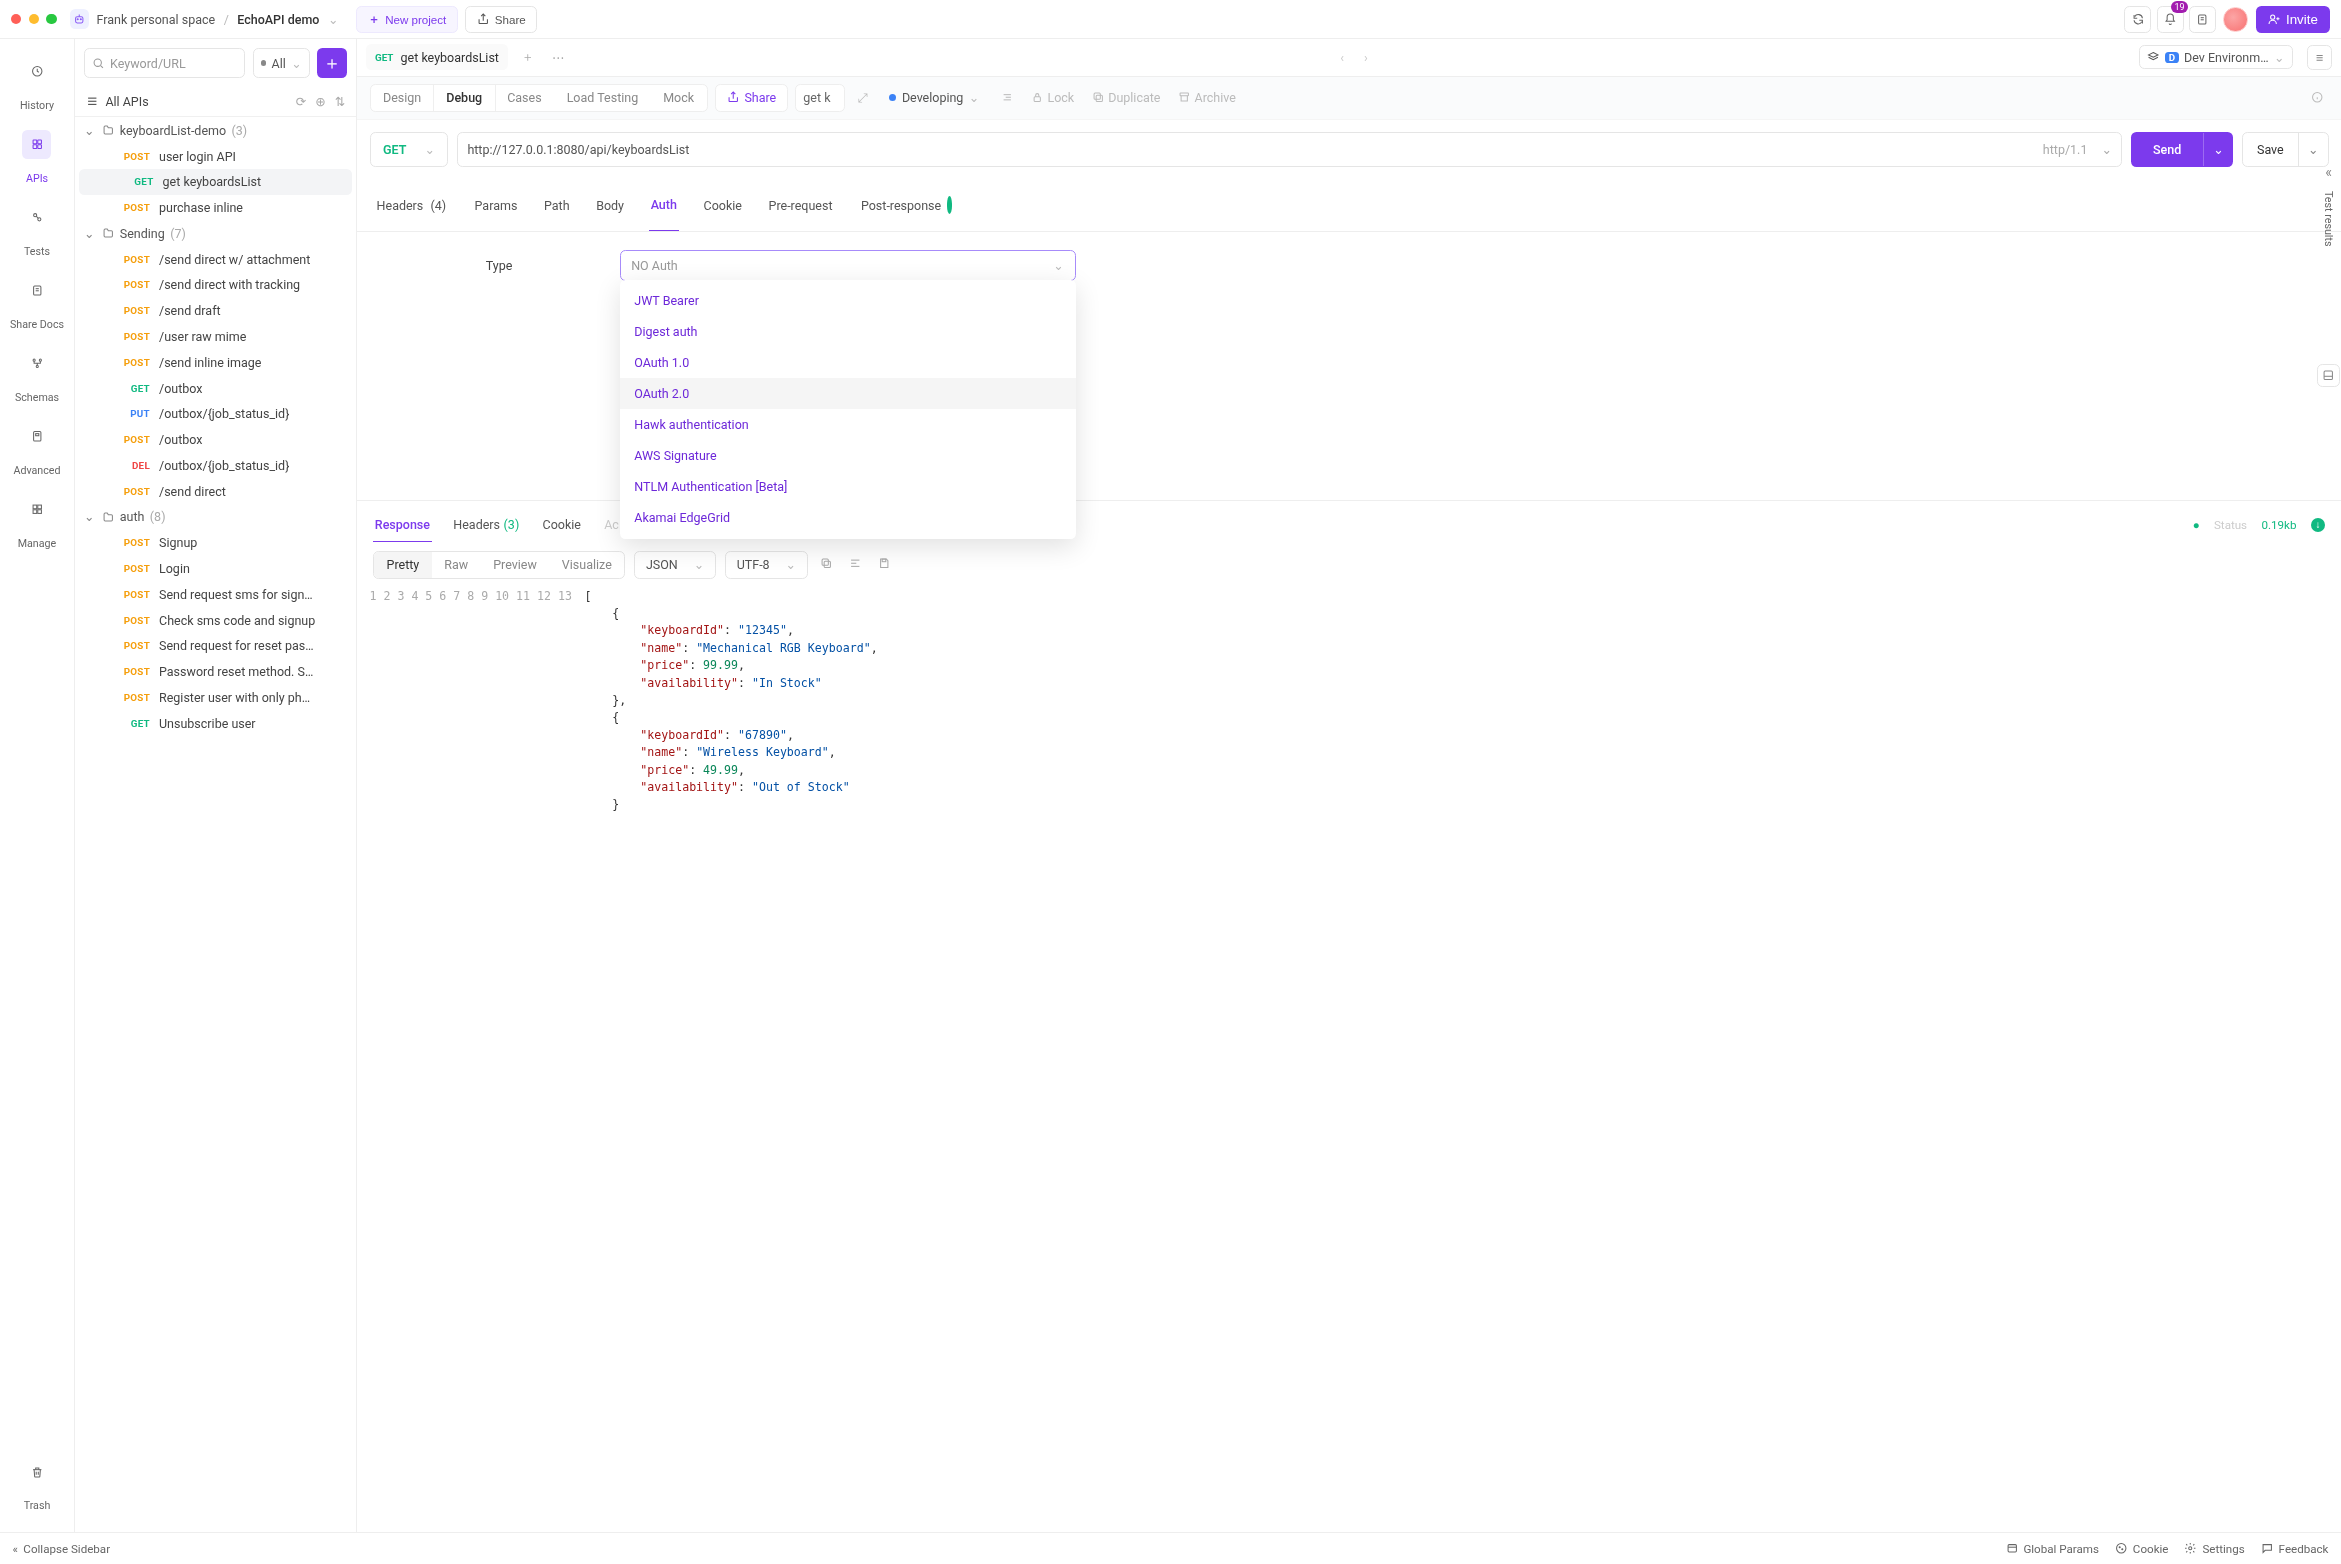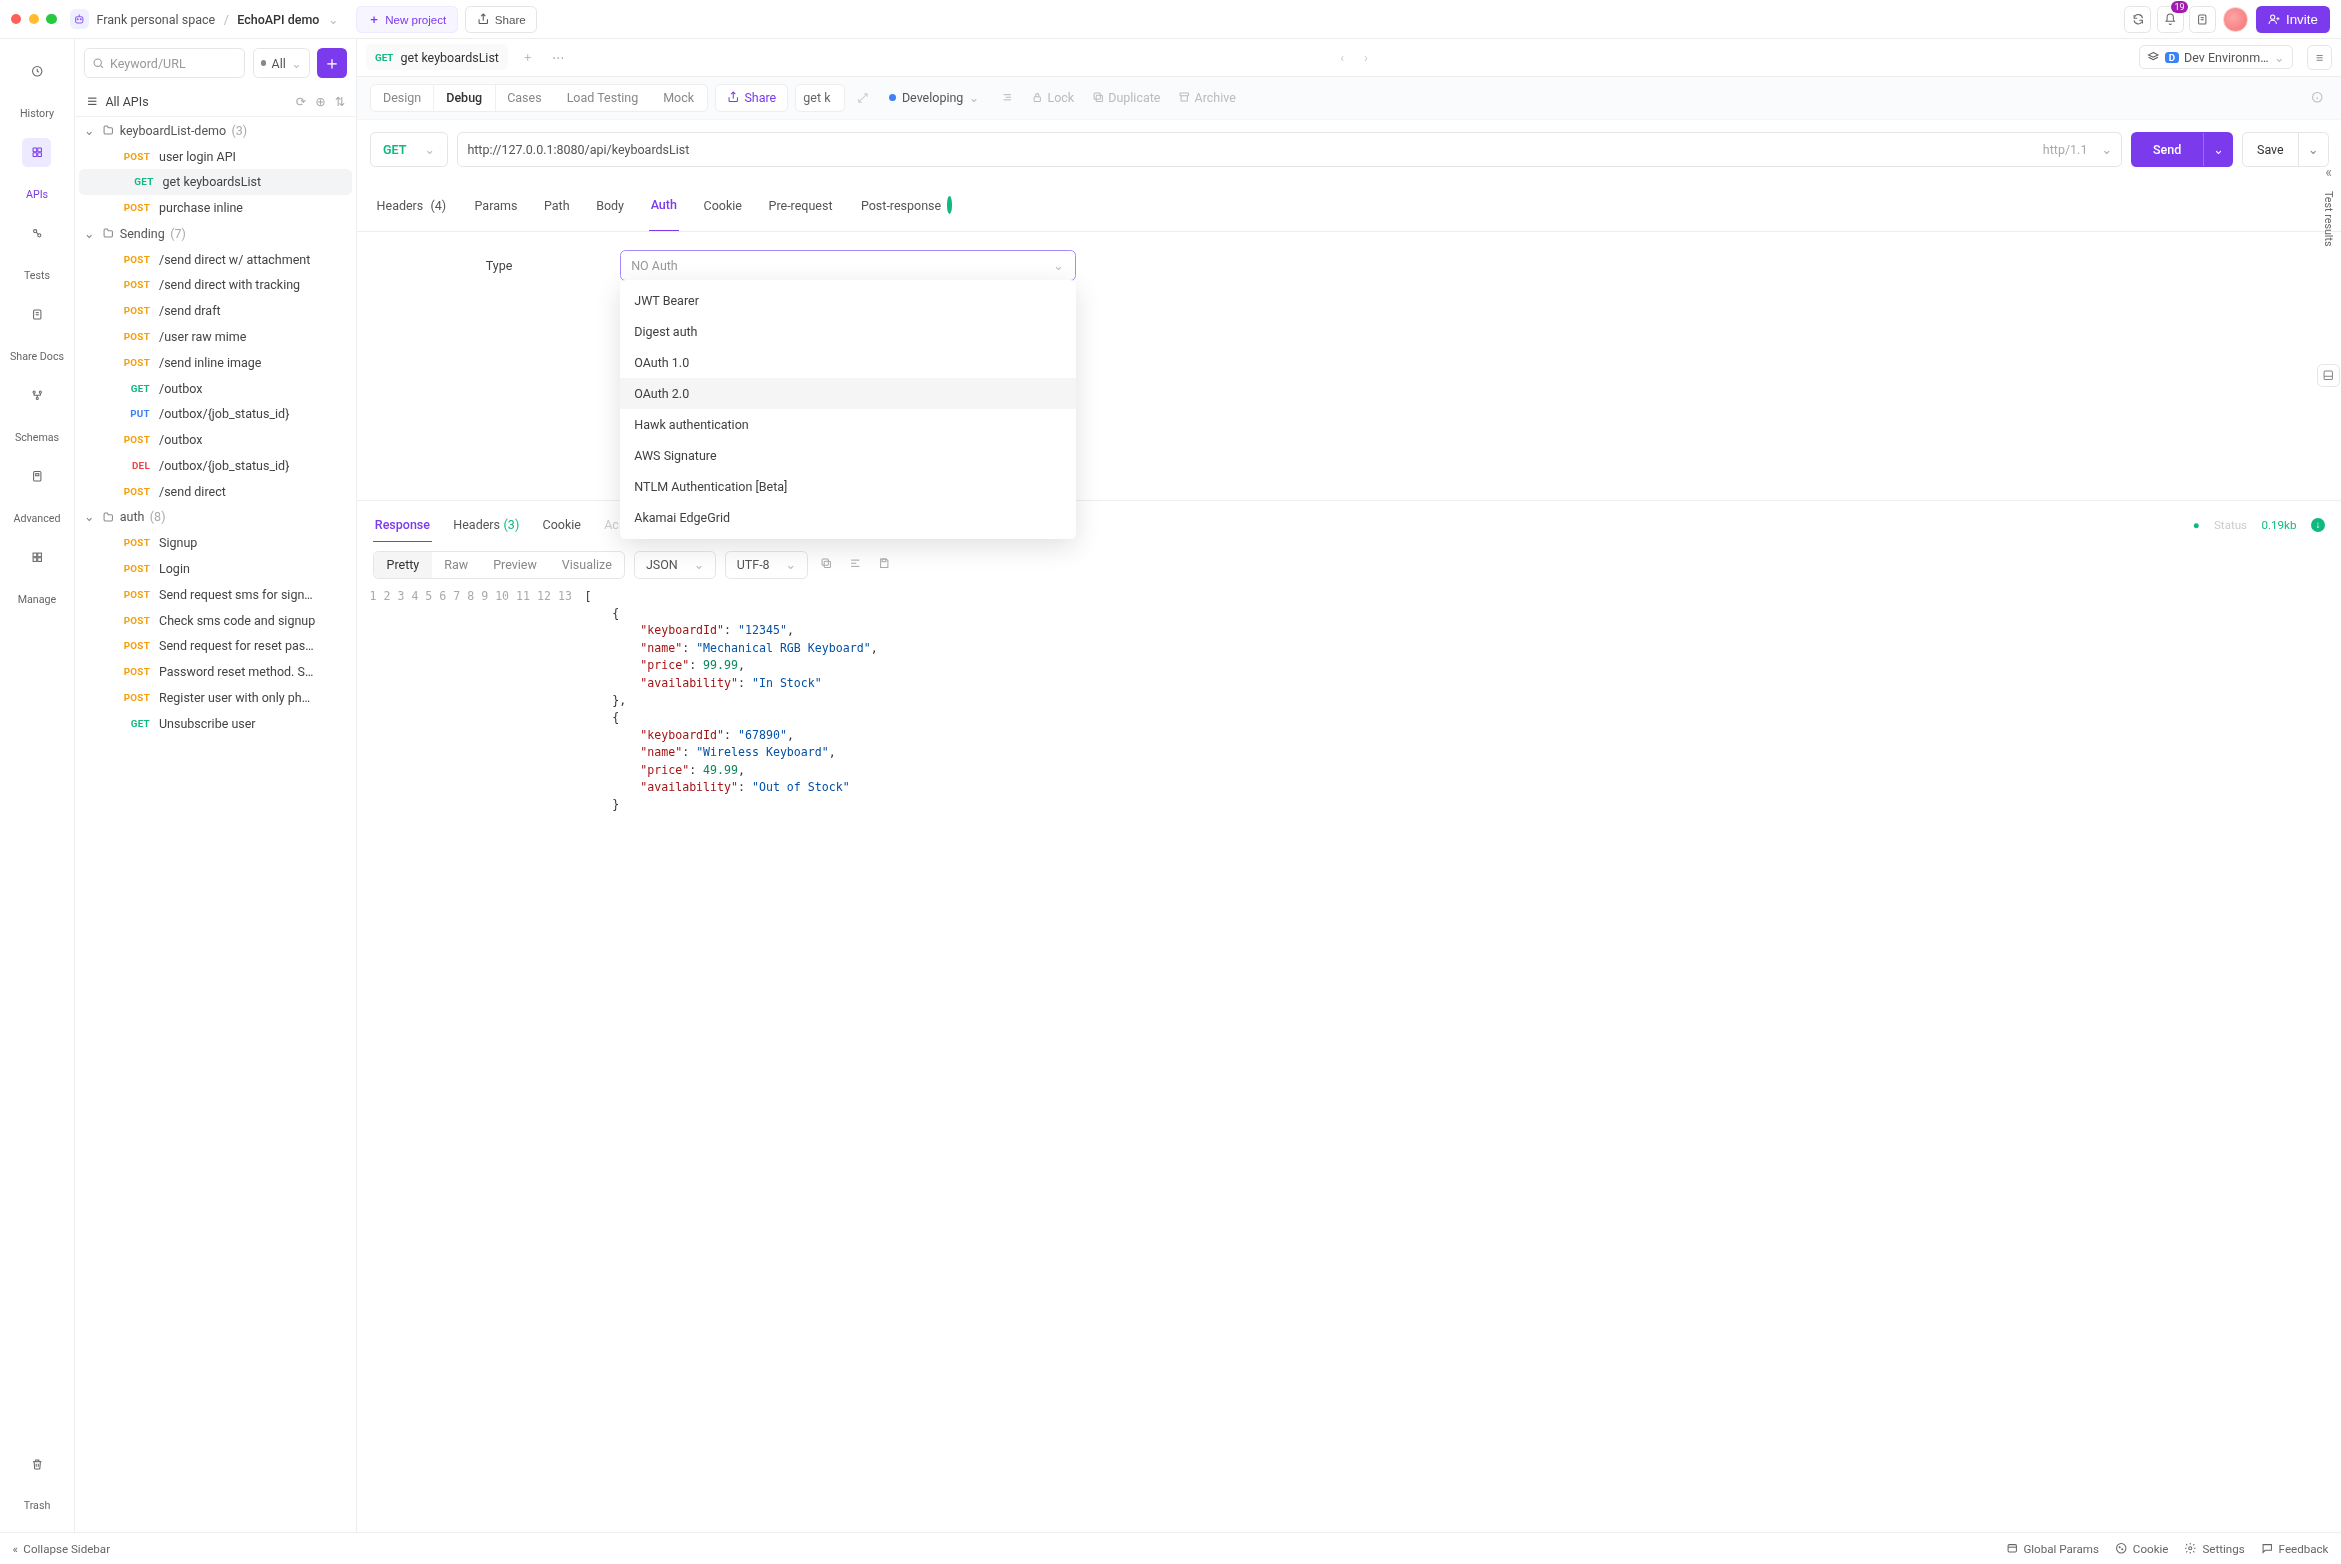--- a/index.html
+++ b/index.html
@@ -24,21 +24,21 @@
 .topbar .icbtn { width: 27px; height: 27px; border: 0.9px solid #e5e5e5; border-radius: 5.4px; display: flex; align-items: center; justify-content: center; margin-left: 5.4px; color: #666; position: relative; cursor: pointer; }
 .badge { position: absolute; top: -5.4px; right: -5.4px; background: #a21caf; color: #fff; font-size: 9px; padding: 0.9px 3.6px; border-radius: 7.2px; }
 .avatar { width: 25px; height: 25px; border-radius: 50%; background: radial-gradient(circle at 40% 40%, #fca5a5, #f87171); border: 1.8px solid #fecaca; margin: 0 7.2px; }
 .invite { background: #7c3aed; color: #fff; border: none; height: 27px; padding: 0 12.5px; border-radius: 5.4px; display: inline-flex; align-items: center; gap: 5.4px; cursor: pointer; }
 
 
 .body { flex: 1; display: flex; min-height: 0; }
 
 
 .rail { width: 75px; border-right: 0.9px solid #eee; display: flex; flex-direction: column; align-items: center; padding-top: 9px; }
-.rail .ritem { display: flex; flex-direction: column; align-items: center; gap: 21px; padding: 9px 0; color: #666; font-size: 10.7px; cursor: pointer; width: 100%; justify-content: space-between; }
+.rail .ritem { display: flex; flex-direction: column; align-items: center; gap: 13px; padding: 9px 0; color: #666; font-size: 10.7px; cursor: pointer; width: 100%; justify-content: space-between; }
 .rail .ritem.active { color: #7c3aed; }
 .rail .ritem.active .ricon { background: #ede9fe; }
 .rail .ricon { width: 29px; height: 29px; border-radius: 5.4px; display: flex; align-items: center; justify-content: center; }
 .rail .trash { margin-top: auto; margin-bottom: 10.7px; }
 
 
 .sidebar { width: 282px; border-right: 0.9px solid #eee; display: flex; flex-direction: column; }
 .side-top { display: flex; gap: 7.2px; padding: 9px 9px 9px 9px; }
 .search { flex: 1; display: flex; align-items: center; border: 0.9px solid #e5e5e5; border-radius: 5.4px; padding: 0 7.2px; height: 30px; color: #999; gap: 5.4px; background: #fff; }
 .filter { height: 30px; border: 0.9px solid #e5e5e5; border-radius: 5.4px; padding: 0 7.2px; display: flex; align-items: center; gap: 5.4px; color: #555; cursor: pointer; }
@@ -97,21 +97,21 @@
 .reqtabs span.active { color: #7c3aed; border-bottom: 1.8px solid #7c3aed; font-weight: 500; }
 .countb { color: #f59e0b; }
 .dotg { width: 5.4px; height: 5.4px; border-radius: 50%; background: #10b981; display: inline-block; }
 
 .authpane { position: relative; padding: 18px 21.5px; min-height: 268px; }
 .authrow { display: flex; align-items: center; }
 .authrow .lbl { width: 241px; text-align: center; color: #444; }
 .typesel { flex: 1; border: 0.9px solid #a78bfa; border-radius: 5.4px; padding: 7.2px 10.7px; color: #999; display: flex; align-items: center; background: #fff; cursor: pointer; max-width: 456px; }
 .typesel .car { margin-left: auto; color: #bbb; }
 .dropdown { position: absolute; top: 48px; left: 263px; width: 456px; background: #fff; border-radius: 5.4px; box-shadow: 0 7.2px 27px rgba(0,0,0,0.12); padding: 5.4px 0; z-index: 50; }
-.dropdown .opt { padding: 8px 14.3px; color: #404040; cursor: pointer; }
+.dropdown .opt { padding: 8px 14.3px; color: #6d28d9; cursor: pointer; }
 .dropdown .opt.hover { background: #f5f5f5; }
 .redbox { position: absolute; border: 2.7px solid #ef4444; border-radius: 7.2px; pointer-events: none; }
 .rb1 { top: 51px; left: 266px; width: 111px; height: 30px; }
 .rb2 { top: 109px; left: 266px; width: 100px; height: 61px; }
 
 .resptabs { display: flex; align-items: center; gap: 19.7px; padding: 7.2px 16px 0; border-top: 0.9px solid #eee; }
 .resptabs .rt { padding: 9px 1.8px; color: #555; cursor: pointer; display: inline-flex; gap: 3.6px; }
 .resptabs .rt.active { color: #7c3aed; border-bottom: 1.8px solid #7c3aed; font-weight: 500; }
 .resptabs .right { margin-left: auto; display: flex; align-items: center; gap: 14.3px; color: #888; font-size: 11.6px; }
 .green { color: #10b981; }

